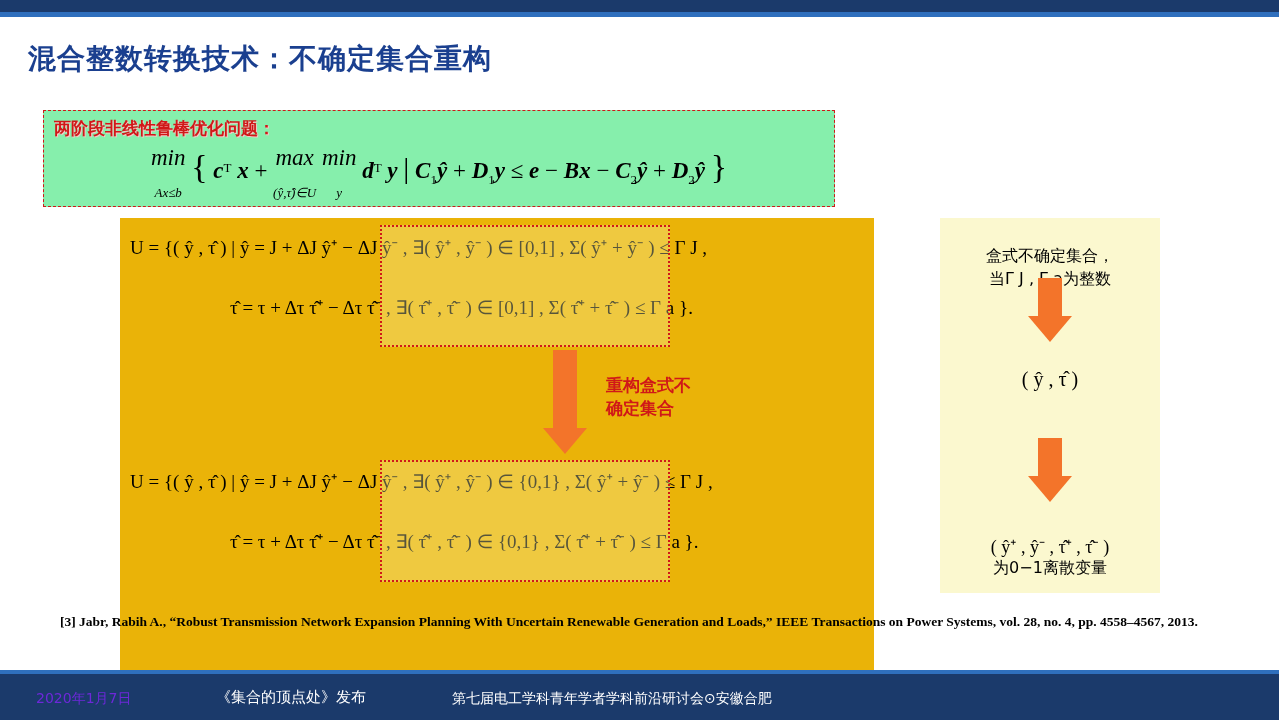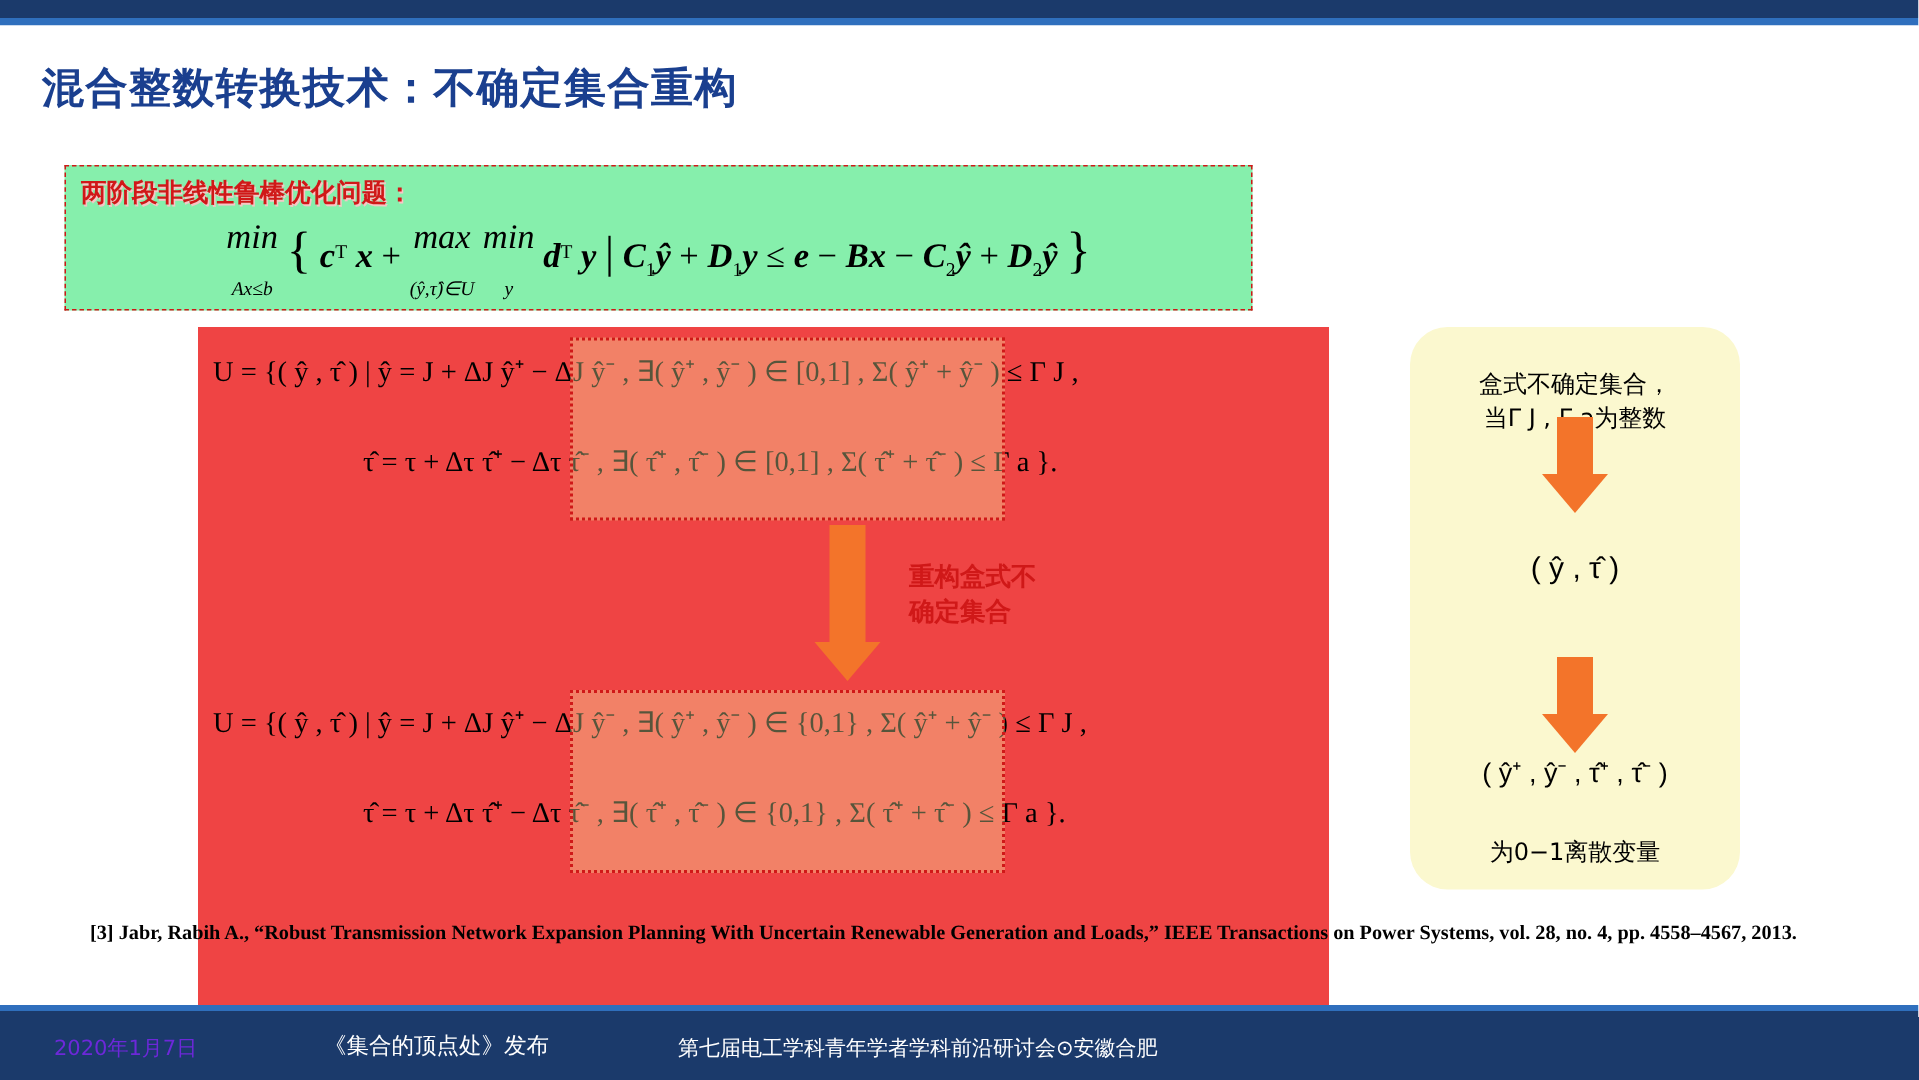--- a/index.html
+++ b/index.html
@@ -42,22 +42,22 @@
     font-family:"Liberation Serif", serif;
     font-size:23px;color:#000;
     white-space:nowrap;
   }
   .fm-sub{font-size:13px;vertical-align:-0.45em;}
   .fm-bold{font-weight:bold;font-style:italic;}
   .fm-big{font-size:34px;font-weight:400;}
 
   
   .yellowbox{
-    position:absolute;left:132px;top:218px;width:754px;height:466px;
-    background:#ef4444;
+    position:absolute;left:120px;top:218px;width:754px;height:466px;
+    background:#eab308;
   }
   .set-line{
     position:absolute;left:10px;
     font-family:"Liberation Serif", serif;
     font-size:19px;color:#000;white-space:nowrap;
   }
 
   
   .dotbox{
     position:absolute;border:2px dotted #d01818;background:rgba(250,243,170,0.35);
@@ -81,30 +81,29 @@
     position:absolute;left:606px;top:374px;width:150px;
     font-family:"DejaVu Sans", sans-serif;
     font-weight:bold;font-size:17px;color:#d01818;
     line-height:1.35;text-align:left;
   }
 
   
   .rightbox{
     position:absolute;left:940px;top:218px;width:220px;height:375px;
     background:#fbf8cf;
-    border-radius:25px;
   }
   .rb-text{
     position:absolute;width:220px;text-align:center;
     font-family:"DejaVu Sans", sans-serif;
     font-size:16px;color:#000;line-height:1.45;
   }
   .rb-math{
     position:absolute;width:220px;text-align:center;
-    font-family:Liberation Sans, sans-serif;
+    font-family:Liberation Serif, serif;
     font-size:20px;color:#000;
   }
   #arrowR1{left:1028px;top:278px;}
   #arrowR1 .shaft{left:10px;top:0;width:24px;height:40px;}
   #arrowR1 .head{left:0;top:38px;}
   #arrowR2{left:1028px;top:438px;}
   #arrowR2 .shaft{left:10px;top:0;width:24px;height:40px;}
   #arrowR2 .head{left:0;top:38px;}
 
   
@@ -182,21 +181,21 @@
   </div>
 
   <div class="rightbox">
     <div class="rb-text" style="top:26px;">
       <span>盒式不确定集合，</span><br>
       <span>当Γ J , Γ a为整数</span>
     </div>
 
     <div class="rb-math" style="top:150px;">( ŷ , τ̂ )</div>
 
-    <div class="rb-math" style="top:284px;font-size:18px;">( ŷ⁺ , ŷ⁻ , τ̂⁺ , τ̂⁻ )</div>
+    <div class="rb-math" style="top:316px;font-size:18px;">( ŷ⁺ , ŷ⁻ , τ̂⁺ , τ̂⁻ )</div>
     <div class="rb-text" style="top:338px;">为0−1离散变量</div>
   </div>
 
   <div class="arrow" id="arrowR1">
     <div class="shaft"></div>
       <div class="head"></div>
   </div>
   <div class="arrow" id="arrowR2">
     <div class="shaft"></div>
       <div class="head"></div>

